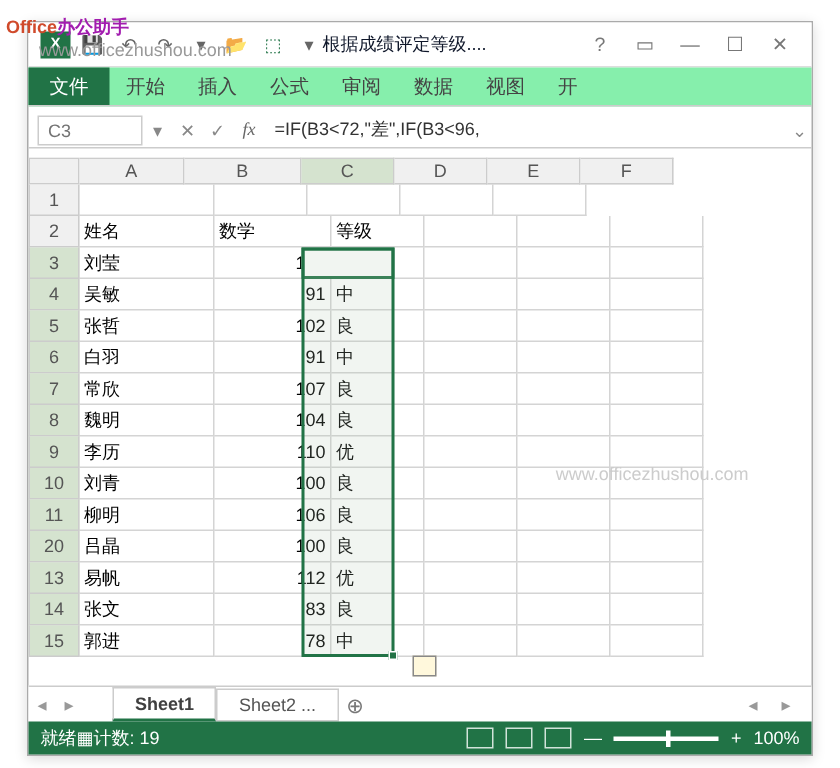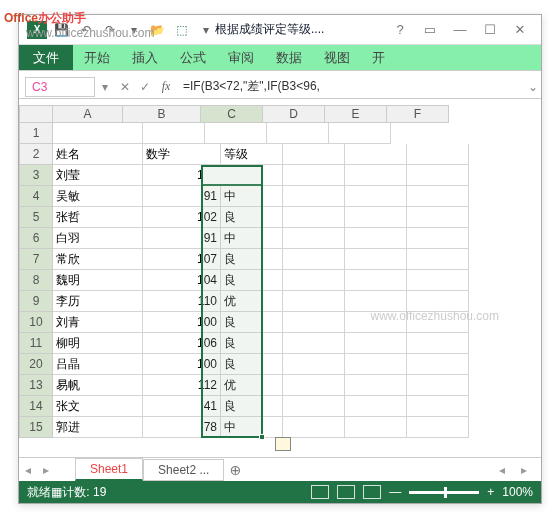--- a/index.html
+++ b/index.html
@@ -1,32 +1,32 @@
 <!DOCTYPE html>
 <html><head>
 <meta charset="utf-8">
 <style>
 *{margin:0;padding:0;box-sizing:border-box;font-family:"Microsoft YaHei",SimSun,sans-serif;font-size:12px}
 body{background:#fff;width:560px;height:512px;position:relative;overflow:hidden}
 .watermark{position:absolute;top:6px;left:4px;z-index:10;font-size:18px;font-weight:bold}
-.watermark .o{color:#d04a2b}.watermark .r{color:#ef4444}
+.watermark .o{color:#d04a2b}.watermark .r{color:#a21caf}
 .wm-url{position:absolute;top:26px;left:26px;color:#999;font-size:12px;z-index:10;font-family:Arial}
 .window{position:absolute;top:14px;left:18px;width:524px;height:490px;border:1px solid #aaa;background:#fff;box-shadow:0 2px 8px rgba(0,0,0,.15)}
 .titlebar{height:30px;background:#fff;display:flex;align-items:center;padding:0 8px;border-bottom:1px solid #ddd}
 .tb-left{display:flex;gap:6px;align-items:center}
 .xl-icon{width:20px;height:18px;background:#217346;color:#fff;font-size:10px;display:flex;align-items:center;justify-content:center;font-weight:bold}
 .qat-btn{width:18px;height:18px;display:flex;align-items:center;justify-content:center;color:#666;cursor:pointer}
 .tb-title{flex:1;text-align:left;color:#0f172a;font-size:12px}
 .tb-right{display:flex;gap:4px}
 .win-btn{width:26px;height:22px;display:flex;align-items:center;justify-content:center;color:#777;cursor:pointer;font-size:13px}
 .ribbon-tabs{height:26px;background:#86efac;display:flex;align-items:stretch;border-bottom:1px solid #ccc}
 .file-tab{background:#217346;color:#fff;padding:0 14px;display:flex;align-items:center;font-size:13px}
 .rtab{padding:0 11px;display:flex;align-items:center;color:#444;cursor:pointer;font-size:13px}
 .fbar{height:24px;display:flex;align-items:center;border-bottom:1px solid #ccc;margin-top:4px}
-.namebox{width:70px;border:1px solid #ccc;padding:2px 6px;margin-left:6px;color:#ec4899;background:#fff}
+.namebox{width:70px;border:1px solid #ccc;padding:2px 6px;margin-left:6px;color:#737373;background:#fff}
 .fb-btn{width:20px;text-align:center;color:#888;cursor:pointer}
 .fx-lbl{width:22px;text-align:center;color:#666;font-style:italic;font-family:"Times New Roman"}
 .fbar-input{flex:1;padding:2px 6px;color:#333;border:none;overflow:hidden;white-space:nowrap}
 .fb-drop{width:16px;color:#888;text-align:center;cursor:pointer}
 .grid-area{position:relative;height:354px;overflow:hidden;margin-top:6px}
 .sel-all{position:absolute;top:0;left:0;width:34px;height:18px;background:#f0f0f0;border:1px solid #ccc}
 .col-headers{position:absolute;top:0;left:34px;right:0;height:18px;display:flex}
 .ch{border:1px solid #ccc;border-left:none;background:#f0f0f0;text-align:center;color:#555;line-height:17px}
 .ch.sel{background:#d5e3cf}
 .row-headers{position:absolute;top:18px;left:0;width:34px}
@@ -37,21 +37,21 @@
 .cell{border-right:1px solid #d4d4d4;border-bottom:1px solid #d4d4d4;padding:1px 3px;line-height:19px;overflow:hidden;white-space:nowrap}
 .cA{width:90px}.cB{width:78px;text-align:right}.cB.txt{text-align:left}
 .cC{width:62px}.cD,.cE,.cF{width:62px}
 .selrange{position:absolute;border:2px solid #217346;background:rgba(180,200,180,.18);pointer-events:none}
 .activecell{position:absolute;border:2px solid #217346;background:#fff;pointer-events:none}
 .fill-handle{position:absolute;width:6px;height:6px;background:#217346;border:1px solid #fff}
 .paste-icon{position:absolute;width:16px;height:14px;border:1px solid #888;background:#fff8dc}
 .sheet-tabs{position:absolute;bottom:22px;left:0;right:0;height:24px;border-top:1px solid #ccc;display:flex;align-items:center;background:#fff}
 .st-nav{width:18px;text-align:center;color:#999;cursor:pointer}
 .stab{padding:3px 14px;border:1px solid #ccc;background:#fff;cursor:pointer;color:#555}
-.stab.active{border-bottom:2px solid #217346;color:#ef4444;font-weight:normal}
+.stab.active{border-bottom:2px solid #217346;color:#404040;font-weight:bold}
 .st-add{width:22px;text-align:center;color:#777;cursor:pointer;font-size:14px}
 .st-scroll{flex:1;display:flex;justify-content:flex-end;padding-right:8px;gap:4px}
 .statusbar{position:absolute;bottom:0;left:0;right:0;height:22px;background:#217346;color:#fff;display:flex;align-items:center;padding:0 8px;font-size:11px}
 .sb-l{display:flex;align-items:center}
 .sb-r{margin-left:auto;display:flex;gap:8px;align-items:center}
 .view-btn{width:18px;height:14px;border:1px solid #fff;opacity:.8;cursor:pointer}
 .zoom-slider{width:70px;height:3px;background:#fff;position:relative}
 .zoom-slider::before{content:"";position:absolute;left:50%;top:-4px;width:3px;height:11px;background:#fff}
 .wm-bottom{position:absolute;right:42px;top:204px;color:#ccc;font-size:12px;z-index:5;font-family:Arial}
 </style>
@@ -233,21 +233,21 @@
         <div class="row">
           <div class="cell cA">易帆</div>
           <div class="cell cB">112</div>
           <div class="cell cC">优</div>
           <div class="cell cD"></div>
           <div class="cell cE"></div>
           <div class="cell cF"></div>
         </div>
         <div class="row">
           <div class="cell cA">张文</div>
-          <div class="cell cB">41</div>
+          <div class="cell cB">83</div>
           <div class="cell cC">良</div>
           <div class="cell cD"></div>
           <div class="cell cE"></div>
           <div class="cell cF"></div>
         </div>
         <div class="row">
           <div class="cell cA">郭进</div>
           <div class="cell cB">78</div>
           <div class="cell cC">中</div>
           <div class="cell cD"></div>

